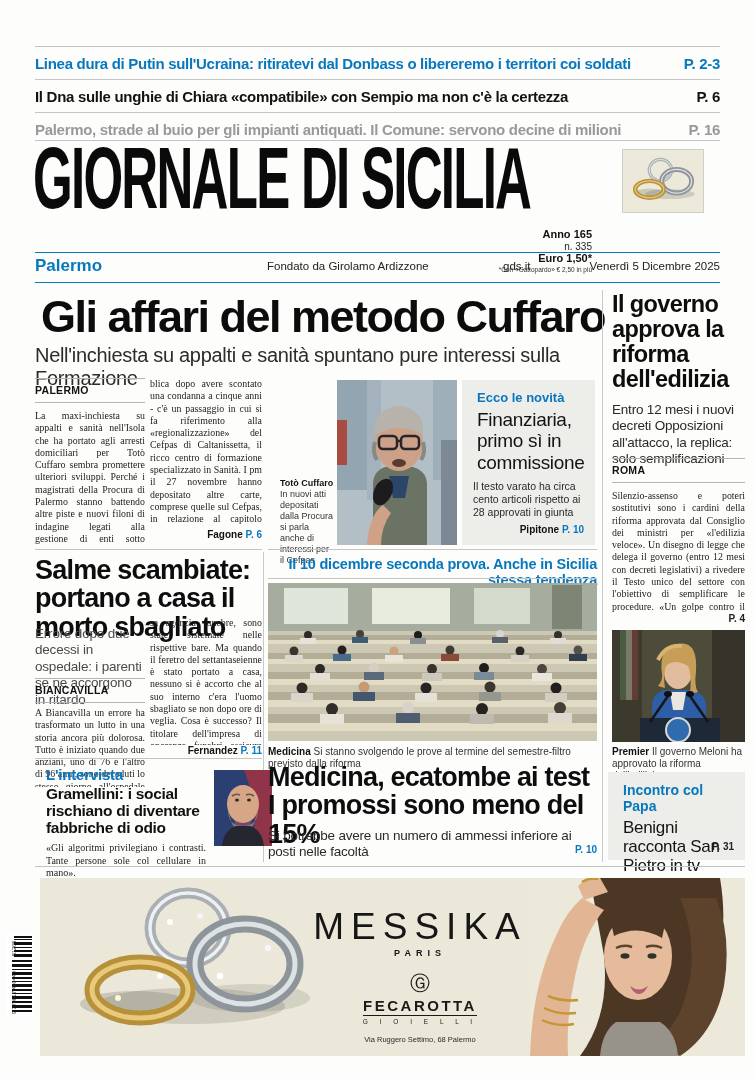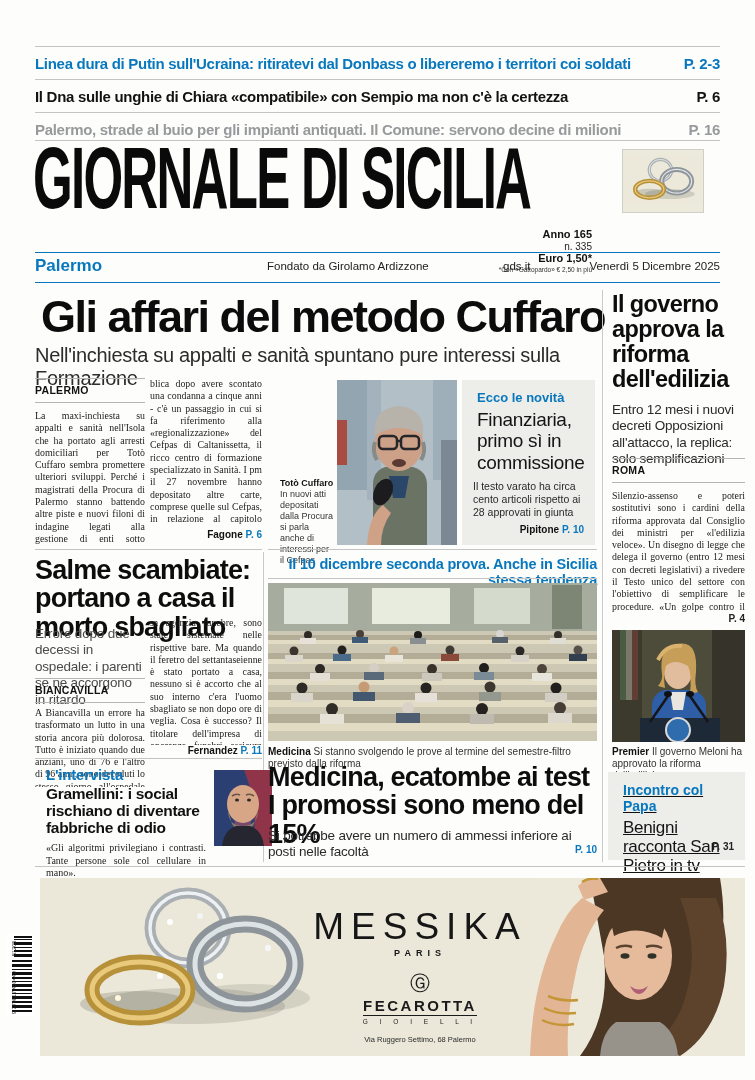--- a/index.html
+++ b/index.html
@@ -211,21 +211,21 @@
       <line x1="96" y1="92" x2="78" y2="66" stroke="#15151a" stroke-width="2.5"></line>
       <ellipse cx="56" cy="64" rx="4" ry="3" fill="#101014"></ellipse>
       <ellipse cx="78" cy="64" rx="4" ry="3" fill="#101014"></ellipse>
     </svg>
   </div>
   <div class="abs photo-caption" style="left:612px;top:746px;width:133px;font-size:10px;">
     <b>Premier</b>
     <span>Il governo Meloni ha approvato la riforma dell'edilizia</span>
   </div>
 
-  <div class="graybox" style="left:608px;top:772px;width:137px;height:88px;text-decoration:underline;">
+  <div class="graybox" style="left:608px;top:772px;width:137px;height:88px;">
     <div class="gb-kicker" style="font-size:14px;">Incontro col Papa</div>
     <div class="gb-title" style="font-size:17px;">Benigni racconta San Pietro in tv</div>
     <div style="position:absolute;right:11px;bottom:8px;font-size:10px;">
       <span class="pageref-dark">P. 31</span>
     </div>
   </div>
 
   <div class="rule" style="left:35px;top:549px;width:227px;"></div>
   <div class="vrule" style="left:263px;top:552px;height:310px;"></div>
 

